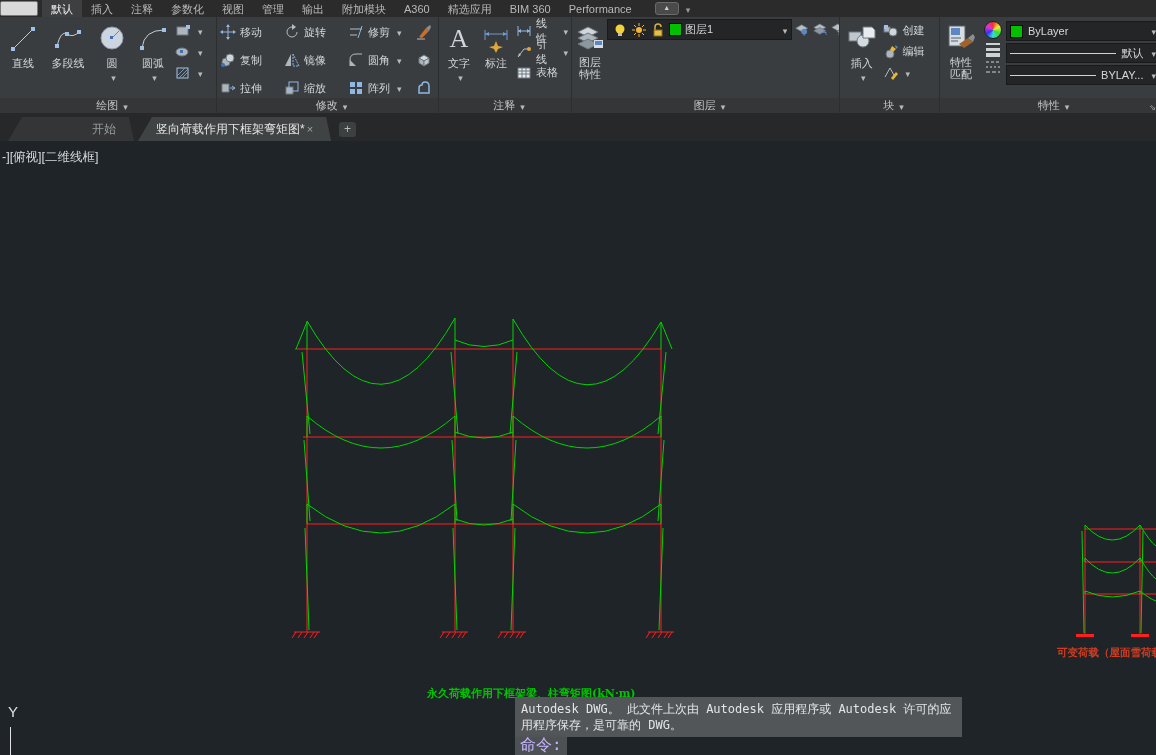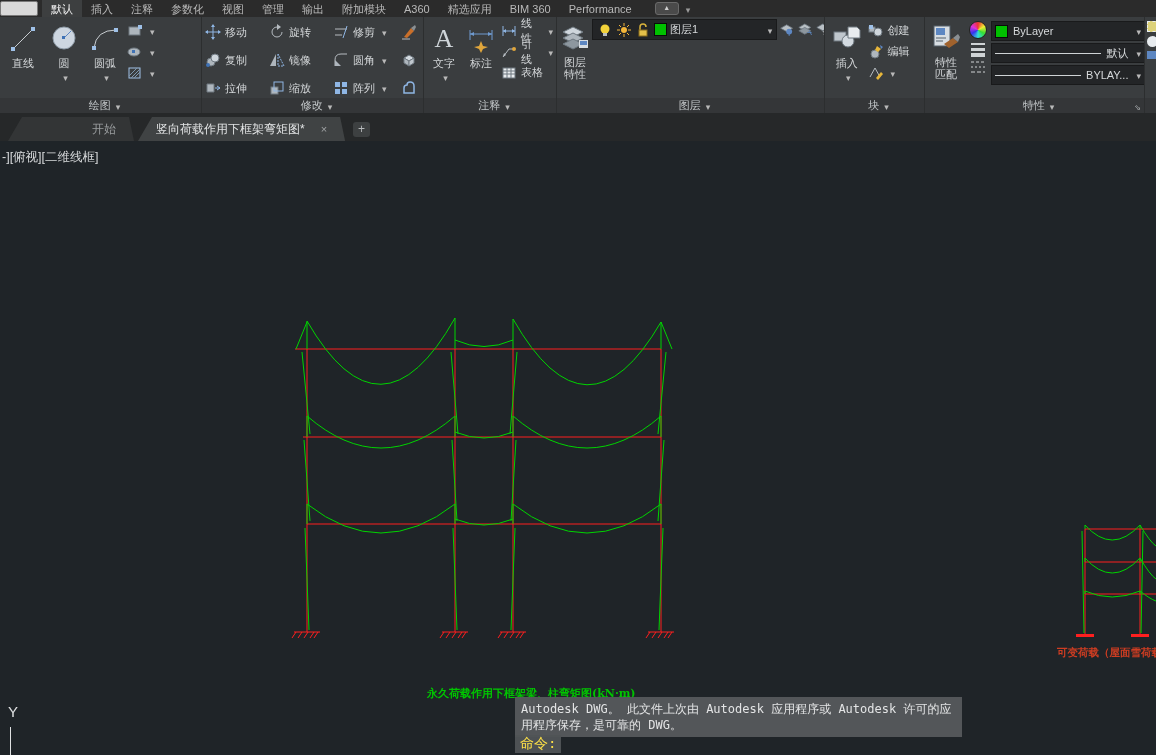--- a/index.html
+++ b/index.html
@@ -44,38 +44,38 @@
          align-items:center;gap:5px;padding:0 3px;font-size:11px;color:#d6d9db;cursor:pointer;}
   .lineprev{flex:1;height:0;border-top:1px solid #cfd3d5;}
   .wheel{width:16px;height:16px;border-radius:50%;
          background:conic-gradient(#e33,#ee3,#3d3,#3dd,#33e,#d3d,#e33);border:1px solid #222;}
   
   .filetabs{position:absolute;left:0;top:113px;width:1156px;height:28px;background:#262829;
             display:flex;align-items:flex-end;}
   .ftab{height:24px;display:flex;align-items:center;font-size:12px;padding:0 18px;
         clip-path:polygon(14px 0,calc(100% - 5px) 0,100% 100%,0 100%);cursor:pointer;}
   .ftab.start{background:#333536;color:#9a9d9f;width:90px;justify-content:center;}
-  .ftab.doc{background:#404344;color:#e2e4e5;margin-left:4px;gap:16px;}
+  .ftab.doc{background:#404344;color:#e2e4e5;margin-left:4px;gap:2px;}
   .ftab .close{color:#9fa2a4;font-size:11px;cursor:pointer;}
   .newtab{width:17px;height:15px;background:#3d4041;border-radius:3px;color:#b7babc;font-size:12px;
           line-height:14px;text-align:center;margin:0 0 4px 8px;cursor:pointer;}
   
   .canvas{position:absolute;left:0;top:141px;width:1156px;height:614px;background:#1f2428;overflow:hidden;}
   .vpctl{position:absolute;left:2px;top:8px;font-size:12.5px;color:#d8dadc;cursor:pointer;}
   .cap-main{position:absolute;left:427px;top:545px;font-size:11px;font-weight:bold;color:#00c400;
             font-family:"DejaVu Serif",serif;white-space:nowrap;}
   .cap-right{position:absolute;left:1057px;top:505px;font-size:10.5px;font-weight:bold;color:#cf3d22;
              font-family:"DejaVu Serif",serif;white-space:nowrap;}
   .ucs-y{position:absolute;left:8px;top:562px;font-size:15px;color:#dfe1e2;}
   .ucs-line{position:absolute;left:10px;top:586px;width:1px;height:28px;background:#dfe1e2;}
   .cmdbox{position:absolute;left:515px;top:556px;width:447px;background:rgba(86,90,92,.95);
           font-family:"DejaVu Sans Mono",monospace;font-size:12px;color:#e3e4e5;
           padding:4px 6px;box-sizing:border-box;line-height:16px;white-space:nowrap;}
   .cmdprompt{position:absolute;left:515px;top:594px;background:rgba(80,84,86,.95);
-             font-family:"DejaVu Sans Mono",monospace;font-size:14px;color:#fde047;padding:0 5px;}
+             font-family:"DejaVu Sans Mono",monospace;font-size:16px;color:#c4b5fd;padding:0 5px;}
   svg.cad{position:absolute;left:0;top:0;}
   .lbl2{line-height:12px;text-align:center;}
   .Atxt{font-size:26px;color:#cfd5d9;font-family:"Liberation Serif",serif;line-height:26px;}
 </style>
 </head>
 <body>
 
 <div class="menubar">
   <div class="qat-remnant"></div>
   <div class="rtab active">默认</div>
@@ -102,20 +102,31 @@
     <div class="pbody">
       <div class="bigbtn">
         <span class="ic">
           <svg class="icon30" viewBox="0 0 30 30">
               <path d="M5 25 L25 5" stroke="#c7ccd0" fill="none"></path>
               <rect x="3" y="23" width="4" height="4" fill="#9fc1e8"></rect>
               <rect x="23" y="3" width="4" height="4" fill="#9fc1e8"></rect>
             </svg>
         </span>
           <span>直线</span>
+      </div>
+      <div class="bigbtn" style="width:46px;">
+        <span class="ic">
+          <svg class="icon30" viewBox="0 0 30 30">
+              <path d="M4 22 Q8 6 14 10 T26 8" stroke="#c7ccd0" fill="none"></path>
+              <rect x="2" y="20" width="4" height="4" fill="#9fc1e8"></rect>
+              <rect x="12" y="8" width="4" height="4" fill="#9fc1e8"></rect>
+              <rect x="24" y="6" width="4" height="4" fill="#9fc1e8"></rect>
+            </svg>
+        </span>
+          <span>多段线</span>
       </div>
       <div class="bigbtn" style="width:38px;">
         <span class="ic">
           <svg class="icon30" viewBox="0 0 30 30">
               <circle cx="15" cy="14" r="11" fill="#cdd6e0" stroke="#8d9aa6"></circle>
               <path d="M15 14 L22 7" stroke="#5d87c2"></path>
               <rect x="13" y="12" width="3" height="3" fill="#3f72b5"></rect>
             </svg>
         </span>
           <span>圆</span>

